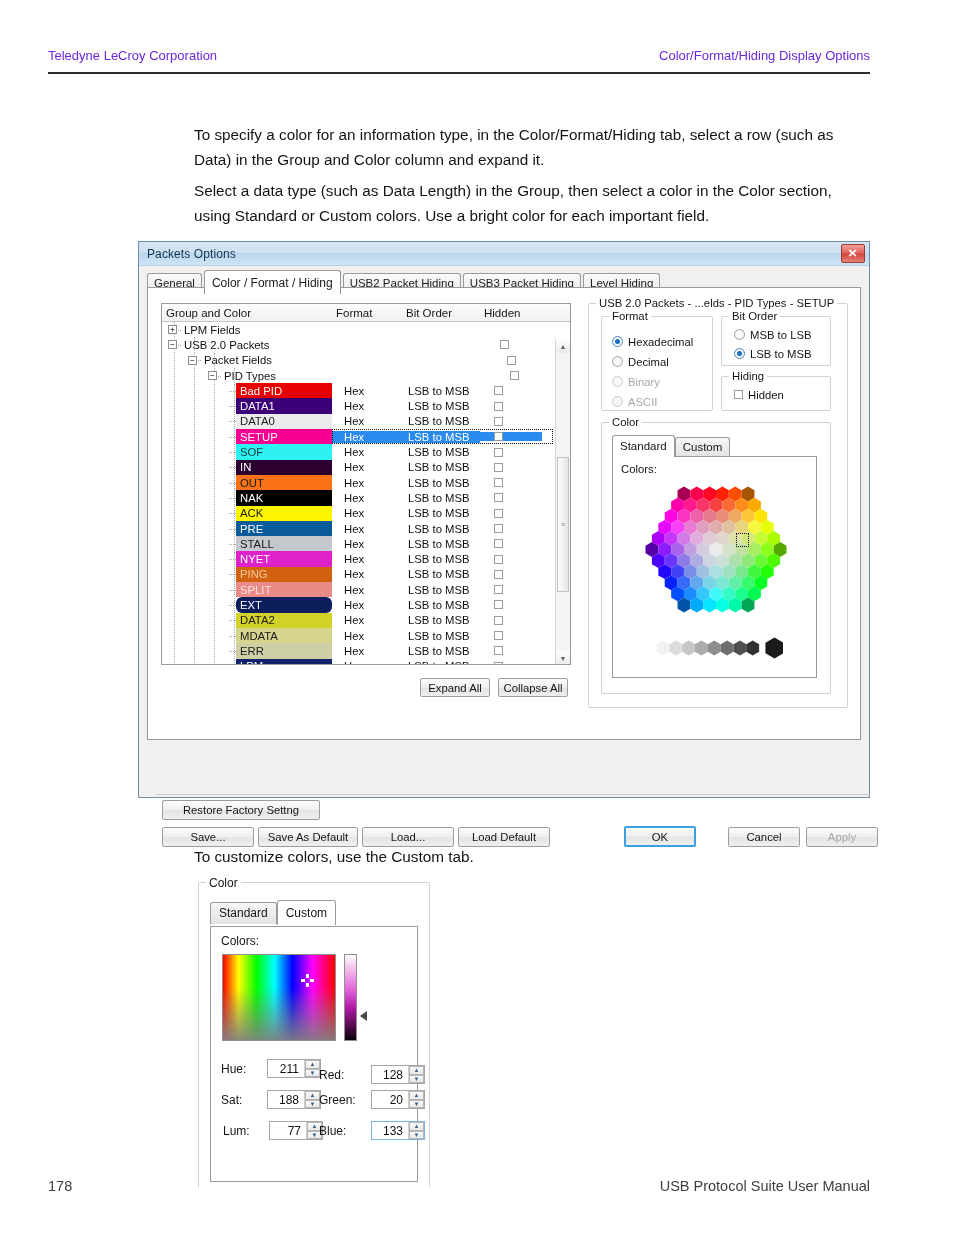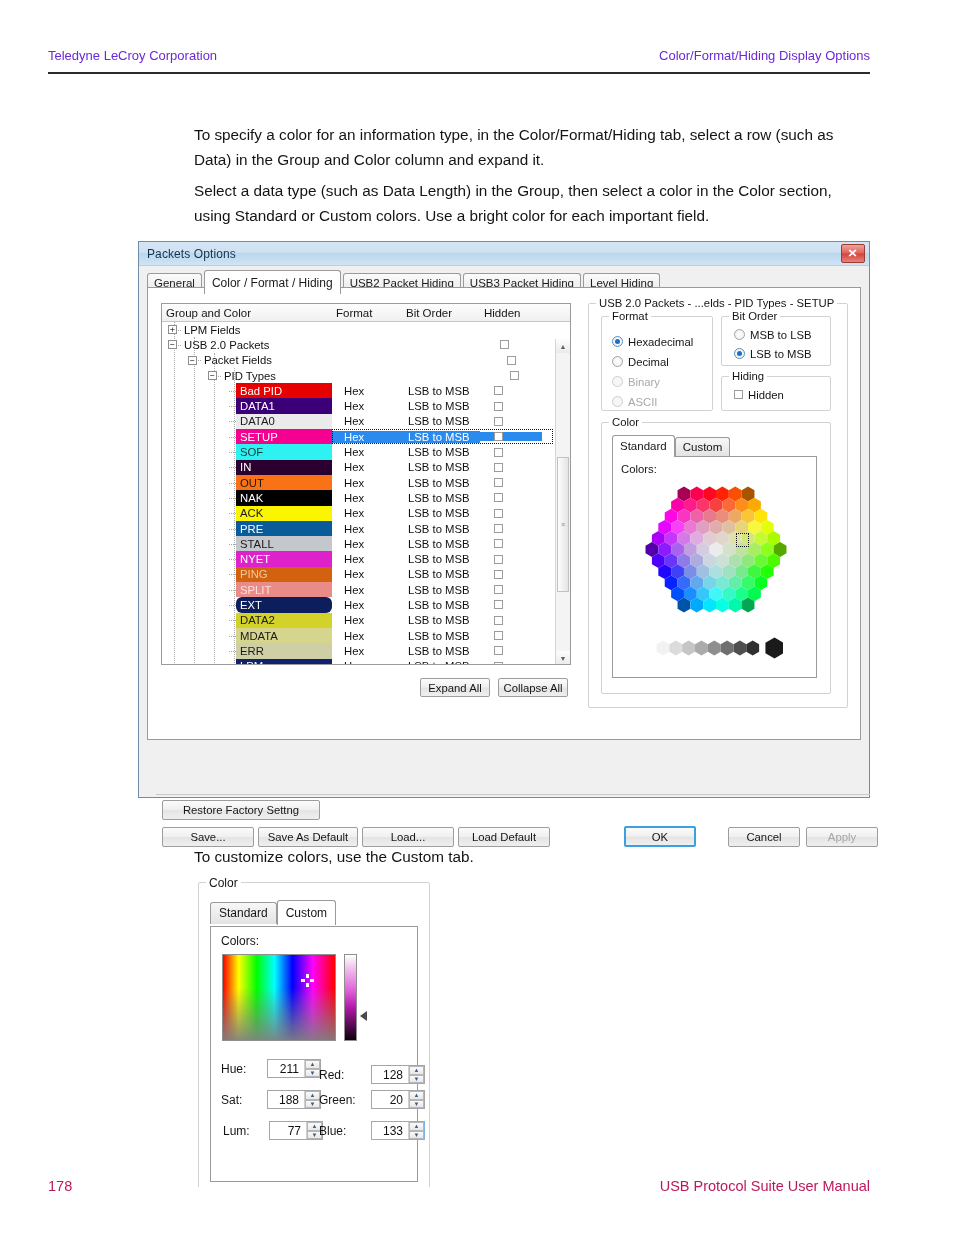--- a/index.html
+++ b/index.html
@@ -31,21 +31,21 @@
     font-size: 15.3px; line-height: 25px; color: #141414;
   }
   #para1 { top: 107px; }
   #para2 { top: 163px; }
   #para3 { top: 829px; }
 
   
   .pg-footer {
     position: absolute; left: 48px; top: 1178px; width: 822px;
     display: flex; justify-content: space-between; align-items: baseline;
-    font-size: 14.5px; color: #be185d; gap: 19px;
+    font-size: 14.5px; color: #404040; gap: 19px;
   }
 
   
   .dialog {
     position: absolute; left: 138px; top: 241px;
     width: 732px; height: 557px;
     border: 1px solid #6f8ca8;
     background: #f0f0f0;
     font-size: 11px;
     box-sizing: border-box;

